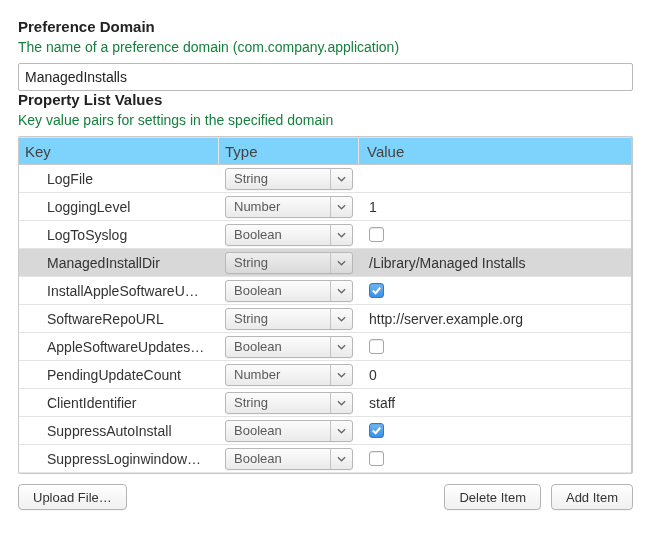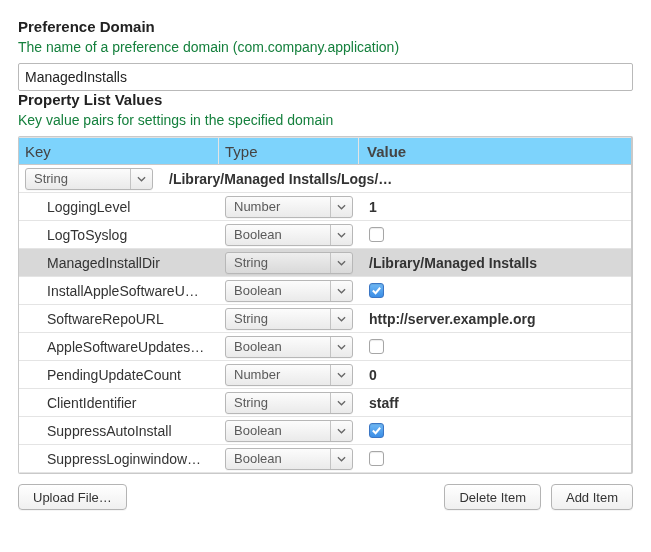--- a/index.html
+++ b/index.html
@@ -46,21 +46,21 @@
     background: #7dd3fc;
     border-bottom: 1px solid #c9c9c9;
     border-top: 1px solid #e2e2e2;
     font-size: 15px;
     color: #444;
     height: 28px;
     align-items: center;
   }
   .col-key   { width: 200px; padding-left: 6px; border-right: 1px solid #e4e4e4; height:100%; display:flex; align-items:center;}
   .col-type  { width: 140px; padding-left: 6px; border-right: 1px solid #e4e4e4; height:100%; display:flex; align-items:center;}
-  .col-value { flex: 1; padding-left: 8px; height:100%; display:flex; align-items:center;font-weight:bold;}
+  .col-value { flex: 1; padding-left: 8px; height:100%; display:flex; align-items:center;}
   .plist-row {
     display: flex;
     align-items: center;
     height: 28px;
     border-bottom: 1px solid #e4e4e4;
     font-size: 14px;
     color: #333;
   }
   .plist-row.selected {
     background: #d8d8d8;
@@ -158,32 +158,30 @@
 <div class="section-sub">Key value pairs for settings in the specified domain</div>
 
 <div class="plist-wrap">
   <div class="plist-head">
     <div class="col-key">Key</div>
     <div class="col-type">Type</div>
     <div class="col-value">Value</div>
   </div>
   <div id="plist-body">
       <div class="plist-row">
+        <div class="col-key">LogFile</div>
         <div class="col-type">
           <div class="type-dd">
             <span>String</span>
             <span class="dd-arrow">
               <svg viewBox="0 0 10 6">
                 <path d="M1 1 L5 5 L9 1" fill="none" stroke="#666" stroke-width="1.4"></path>
               </svg>
             </span>
           </div>
-        </div>
-        <div class="col-value">
-          <span class="val-text">/Library/Managed Installs/Logs/…</span>
         </div>
       </div>
       <div class="plist-row">
         <div class="col-key">LoggingLevel</div>
         <div class="col-type">
           <div class="type-dd">
             <span>Number</span>
             <span class="dd-arrow">
               <svg viewBox="0 0 10 6">
                 <path d="M1 1 L5 5 L9 1" fill="none" stroke="#666" stroke-width="1.4"></path>

